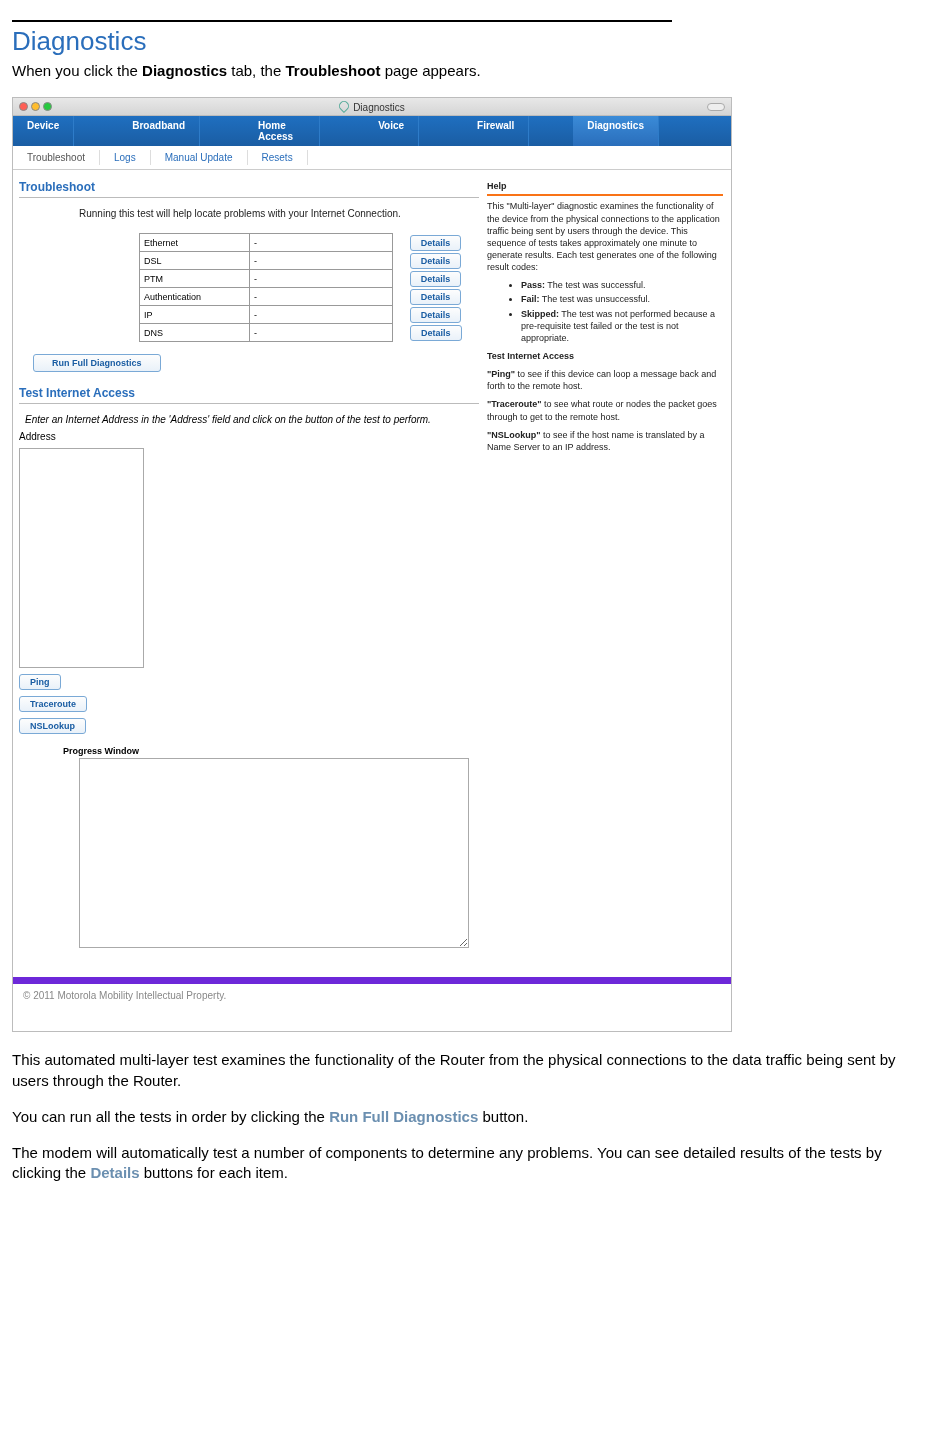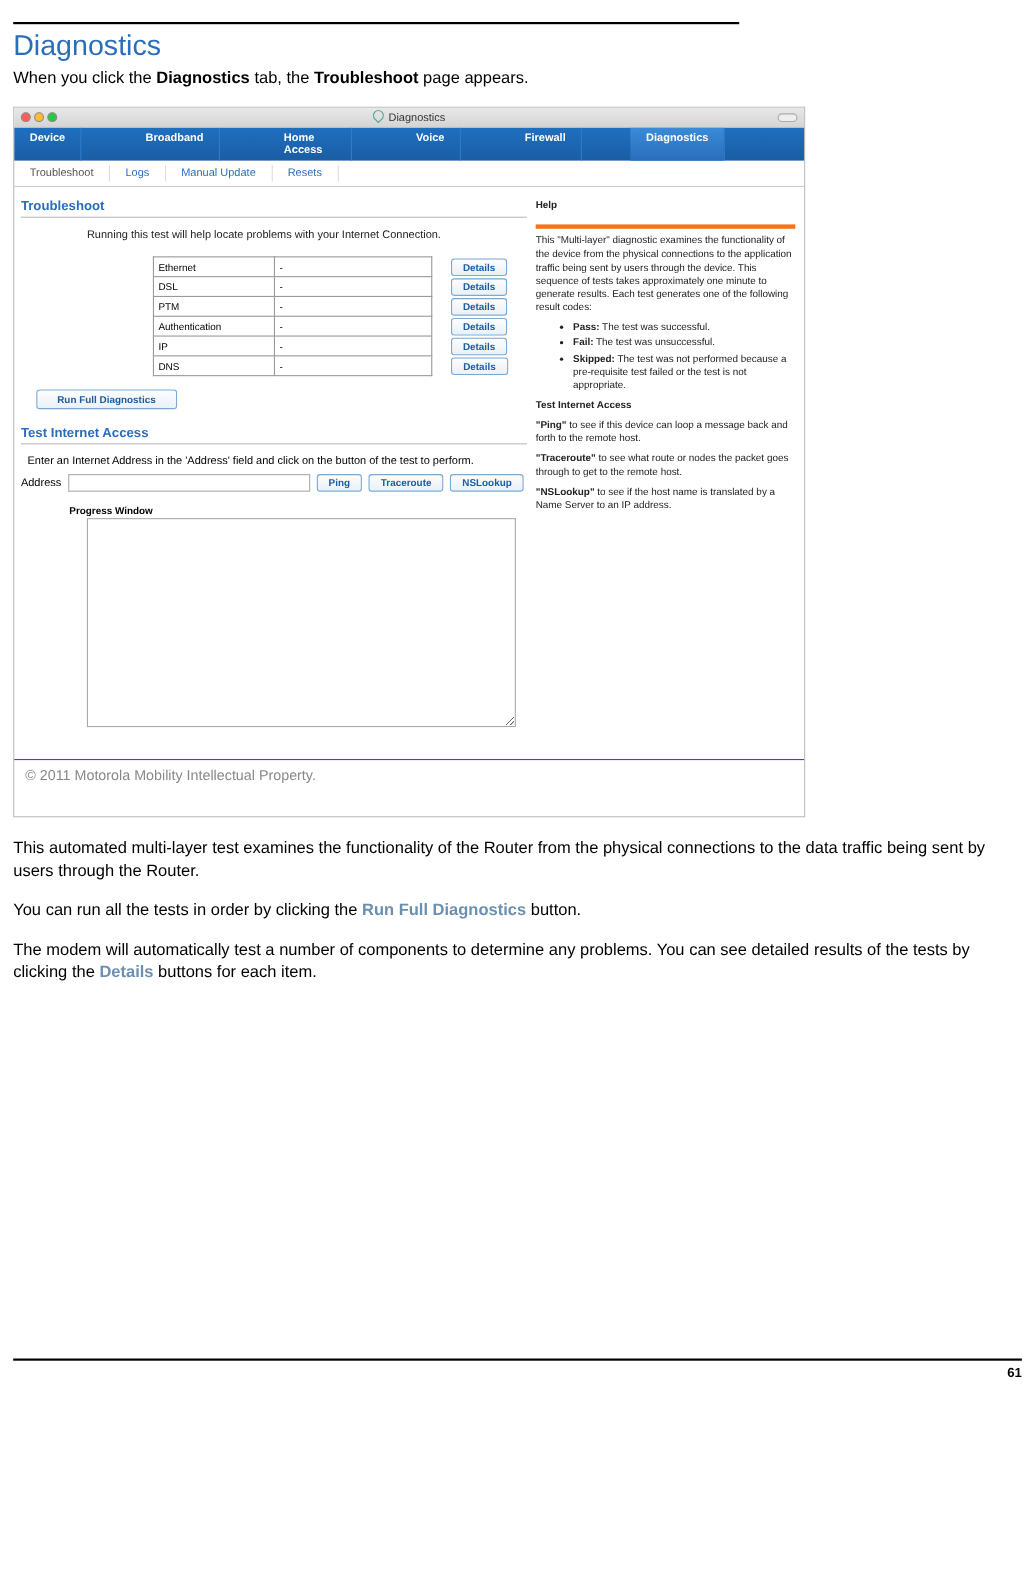--- a/index.html
+++ b/index.html
@@ -39,30 +39,30 @@
   .section-h { color:#2a6ebb; font-weight:bold; font-size:12px; border-bottom:1px solid #bbb; padding-bottom:3px; margin-bottom:10px; }
   .subtle { font-size:10px; color:#222; margin: 8px 0 14px 60px; }
   .diag-table { width: 340px; margin-left:120px; border-collapse:collapse; font-size:9px; }
   .diag-table td { border:1px solid #999; padding:2px 4px; height:18px; }
   .diag-table td.c1 { width:100px; }
   .diag-table td.c2 { width:130px; }
   .diag-table td.c3 { width:78px; text-align:center; border:none; padding:1px; }
   .btn { display:inline-block; border:1px solid #7aa9d6; border-radius:3px; background:linear-gradient(#fdfdfd,#e9f1f9); color:#1a5da3; font-size:9px; font-weight:bold; padding:2px 10px; cursor:pointer; }
   .btn-wide { padding: 3px 18px; margin: 12px 0 14px 14px; }
   .tia-label { font-size:10px; }
-  .tia-row { display:flex; align-items:center; gap:6px; margin: 6px 0 12px 0; }
+  .tia-row { display:flex; align-items:flex-start; gap:6px; margin: 6px 0 12px 0; flex-direction: column; }
   .addr-input { flex:0 0 220px; height:16px; border:1px solid #aaa; font-size:9px; padding:1px 3px; }
   .pw-label { font-size:9px; font-weight:bold; margin-left:44px; }
   .pw-box { width:390px; height:190px; border:1px solid #aaa; margin:2px 0 0 60px; resize:both; overflow:auto; background:#fff; }
   .side b { font-weight:bold; }
   .side ul { margin:4px 0 6px 34px; }
   .side li { margin-bottom:2px; }
-  .side-divider { border-bottom:4px solid #f97316; margin-bottom:4px; padding-bottom:12px; font-weight:bold; }
+  .side-divider { border-bottom:2px solid #f97316; margin-bottom:4px; padding-bottom:2px; font-weight:bold; }
   .side p { margin-bottom:6px; }
-  .footer { border-top:1px solid #6d28d9; font-size:13px; color:#888; padding:6px 10px 30px 10px; }
+  .footer { border-top:7px solid #6d28d9; font-size:10px; color:#888; padding:6px 10px 30px 10px;margin-top:19px; }
   .page-footer { position: relative; margin-top: 340px; }
   .page-footer hr { border:none; border-top:2px solid #000; }
   .page-num { text-align:right; font-size:12px; font-weight:bold; margin-top:4px; }
 </style>
 </head>
 <body>
 
 <hr class="rule rule-narrow">
 <h1 class="doc-h1">Diagnostics</h1>
 <p class="doc-p">
@@ -134,21 +134,21 @@
               <td class="c1">DNS</td>
               <td class="c2">-</td>
               <td class="c3"><span class="btn">Details</span></td>
             </tr>
       </tbody>
         </table>
 
       <span class="btn btn-wide">Run Full Diagnostics</span>
 
       <div class="section-h">Test Internet Access</div>
-      <div class="tia-label" style="margin:6px 0 2px 6px;">Enter an Internet Address in the 'Address' field and click on the button of the test to perform.</div>
+      <div class="tia-label" style="margin:6px 0 2px 6px;font-style:italic;">Enter an Internet Address in the 'Address' field and click on the button of the test to perform.</div>
       <div class="tia-row">
         <span class="tia-label">Address</span>
         <input class="addr-input" style="">
         <span class="btn">Ping</span>
         <span class="btn">Traceroute</span>
         <span class="btn">NSLookup</span>
       </div>
       <div class="pw-label">Progress Window</div>
       <div class="pw-box"></div>
     </div>

